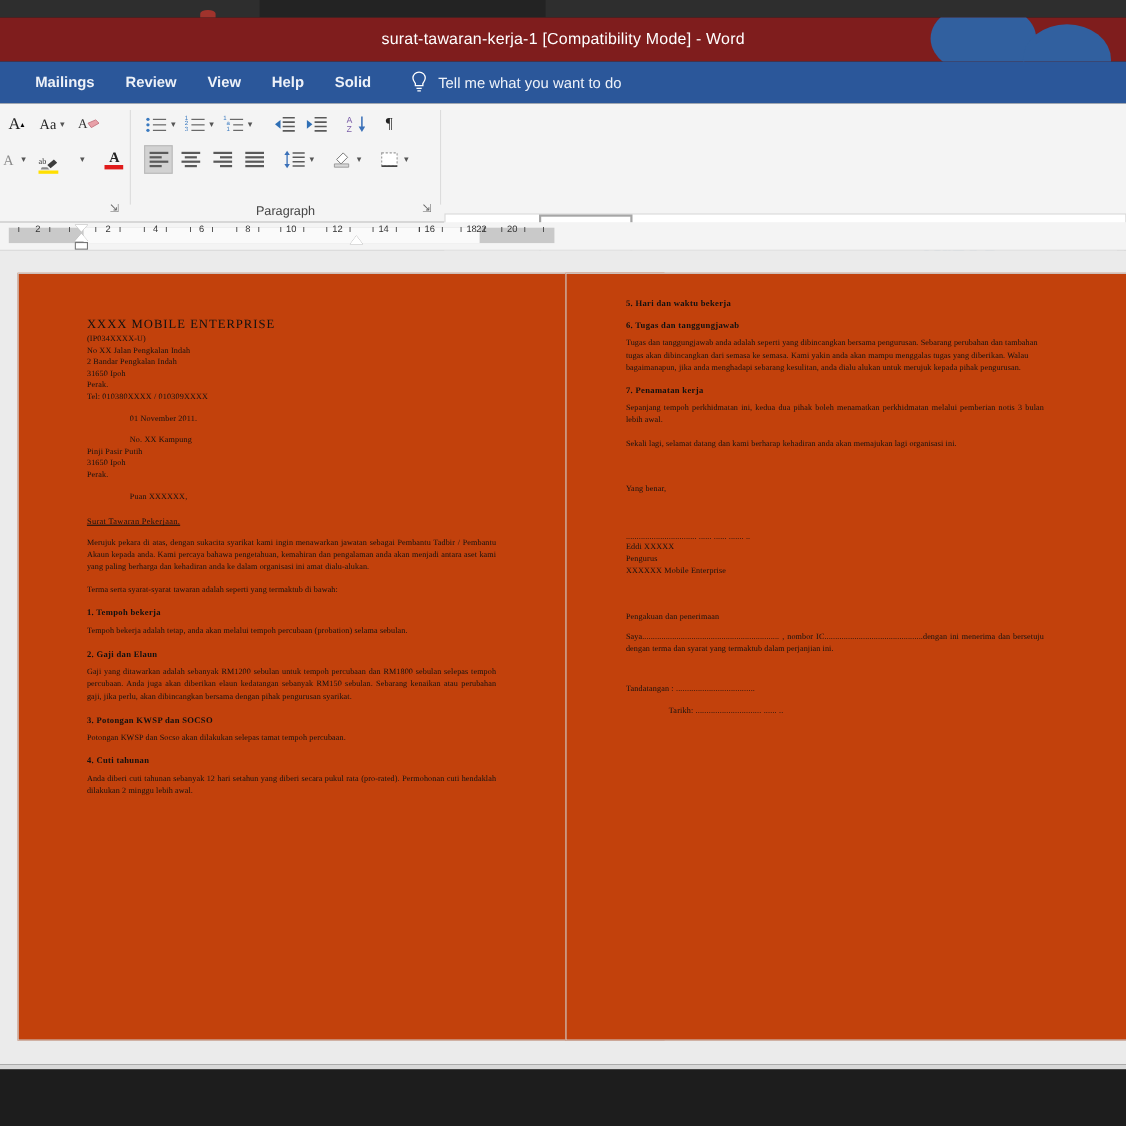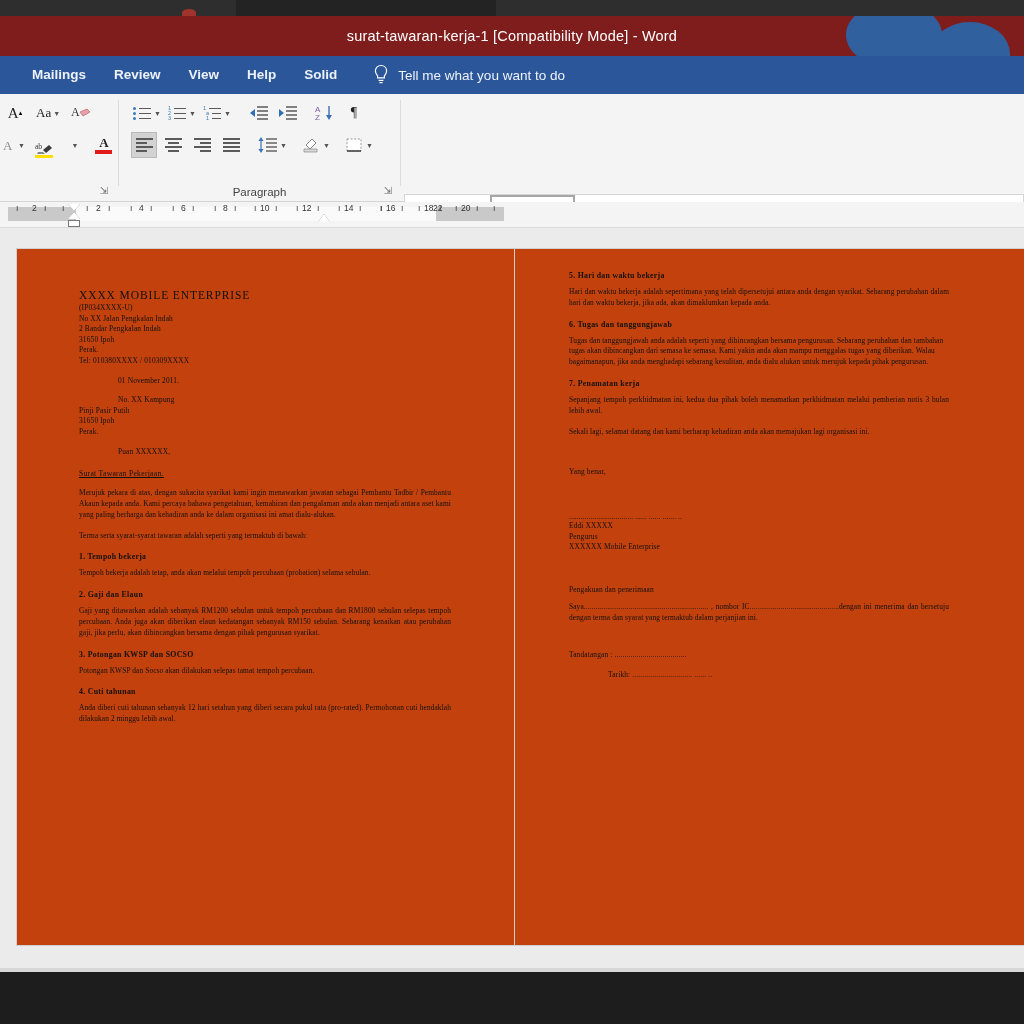--- a/index.html
+++ b/index.html
@@ -531,21 +531,20 @@
         <div class="para tight">Potongan  KWSP  dan  Socso  akan  dilakukan  selepas  tamat  tempoh  percubaan.</div>
 
         <div class="heading-num">4. Cuti tahunan</div>
         <div class="para tight">Anda  diberi  cuti  tahunan  sebanyak   12 hari  setahun  yang  diberi  secara  pukul  rata  (pro-rated).  Permohonan  cuti hendaklah  dilakukan  2 minggu  lebih awal.</div>
       </div>
     </div>
 
     <div class="page p2">
       <div class="doc">
         <div class="heading-num" style="margin-top:0;">5. Hari dan waktu bekerja</div>
-        <div class="para tight">Hari  dan  waktu  bekerja  adalah  sepertimana  yang  telah  dipersetujui  antara  anda  dengan  syarikat.  Sebarang  perubahan  dalam  hari  dan  waktu  bekerja,  jika  ada,  akan  dimaklumkan  kepada  anda.</div>
 
         <div class="heading-num">6. Tugas  dan tanggungjawab</div>
         <div class="para tight" style="text-align:left;">Tugas  dan  tanggungjawab  anda  adalah  seperti  yang  dibincangkan  bersama  pengurusan.  Sebarang  perubahan  dan  tambahan  tugas  akan  dibincangkan  dari  semasa   ke semasa.  Kami  yakin  anda  akan  mampu  menggalas  tugas  yang  diberikan.  Walau  bagaimanapun,  jika  anda  menghadapi  sebarang  kesulitan,  anda  dialu  alukan  untuk  merujuk  kepada  pihak  pengurusan.</div>
 
         <div class="heading-num">7. Penamatan kerja</div>
         <div class="para tight">Sepanjang  tempoh  perkhidmatan  ini, kedua  dua pihak  boleh menamatkan  perkhidmatan  melalui  pemberian  notis 3 bulan  lebih awal.</div>
         <div class="para">Sekali  lagi,  selamat  datang  dan kami berharap  kehadiran  anda  akan  memajukan   lagi  organisasi  ini.</div>
 
         <div style="height:30px;"></div>
         <div class="l">Yang  benar,</div>

